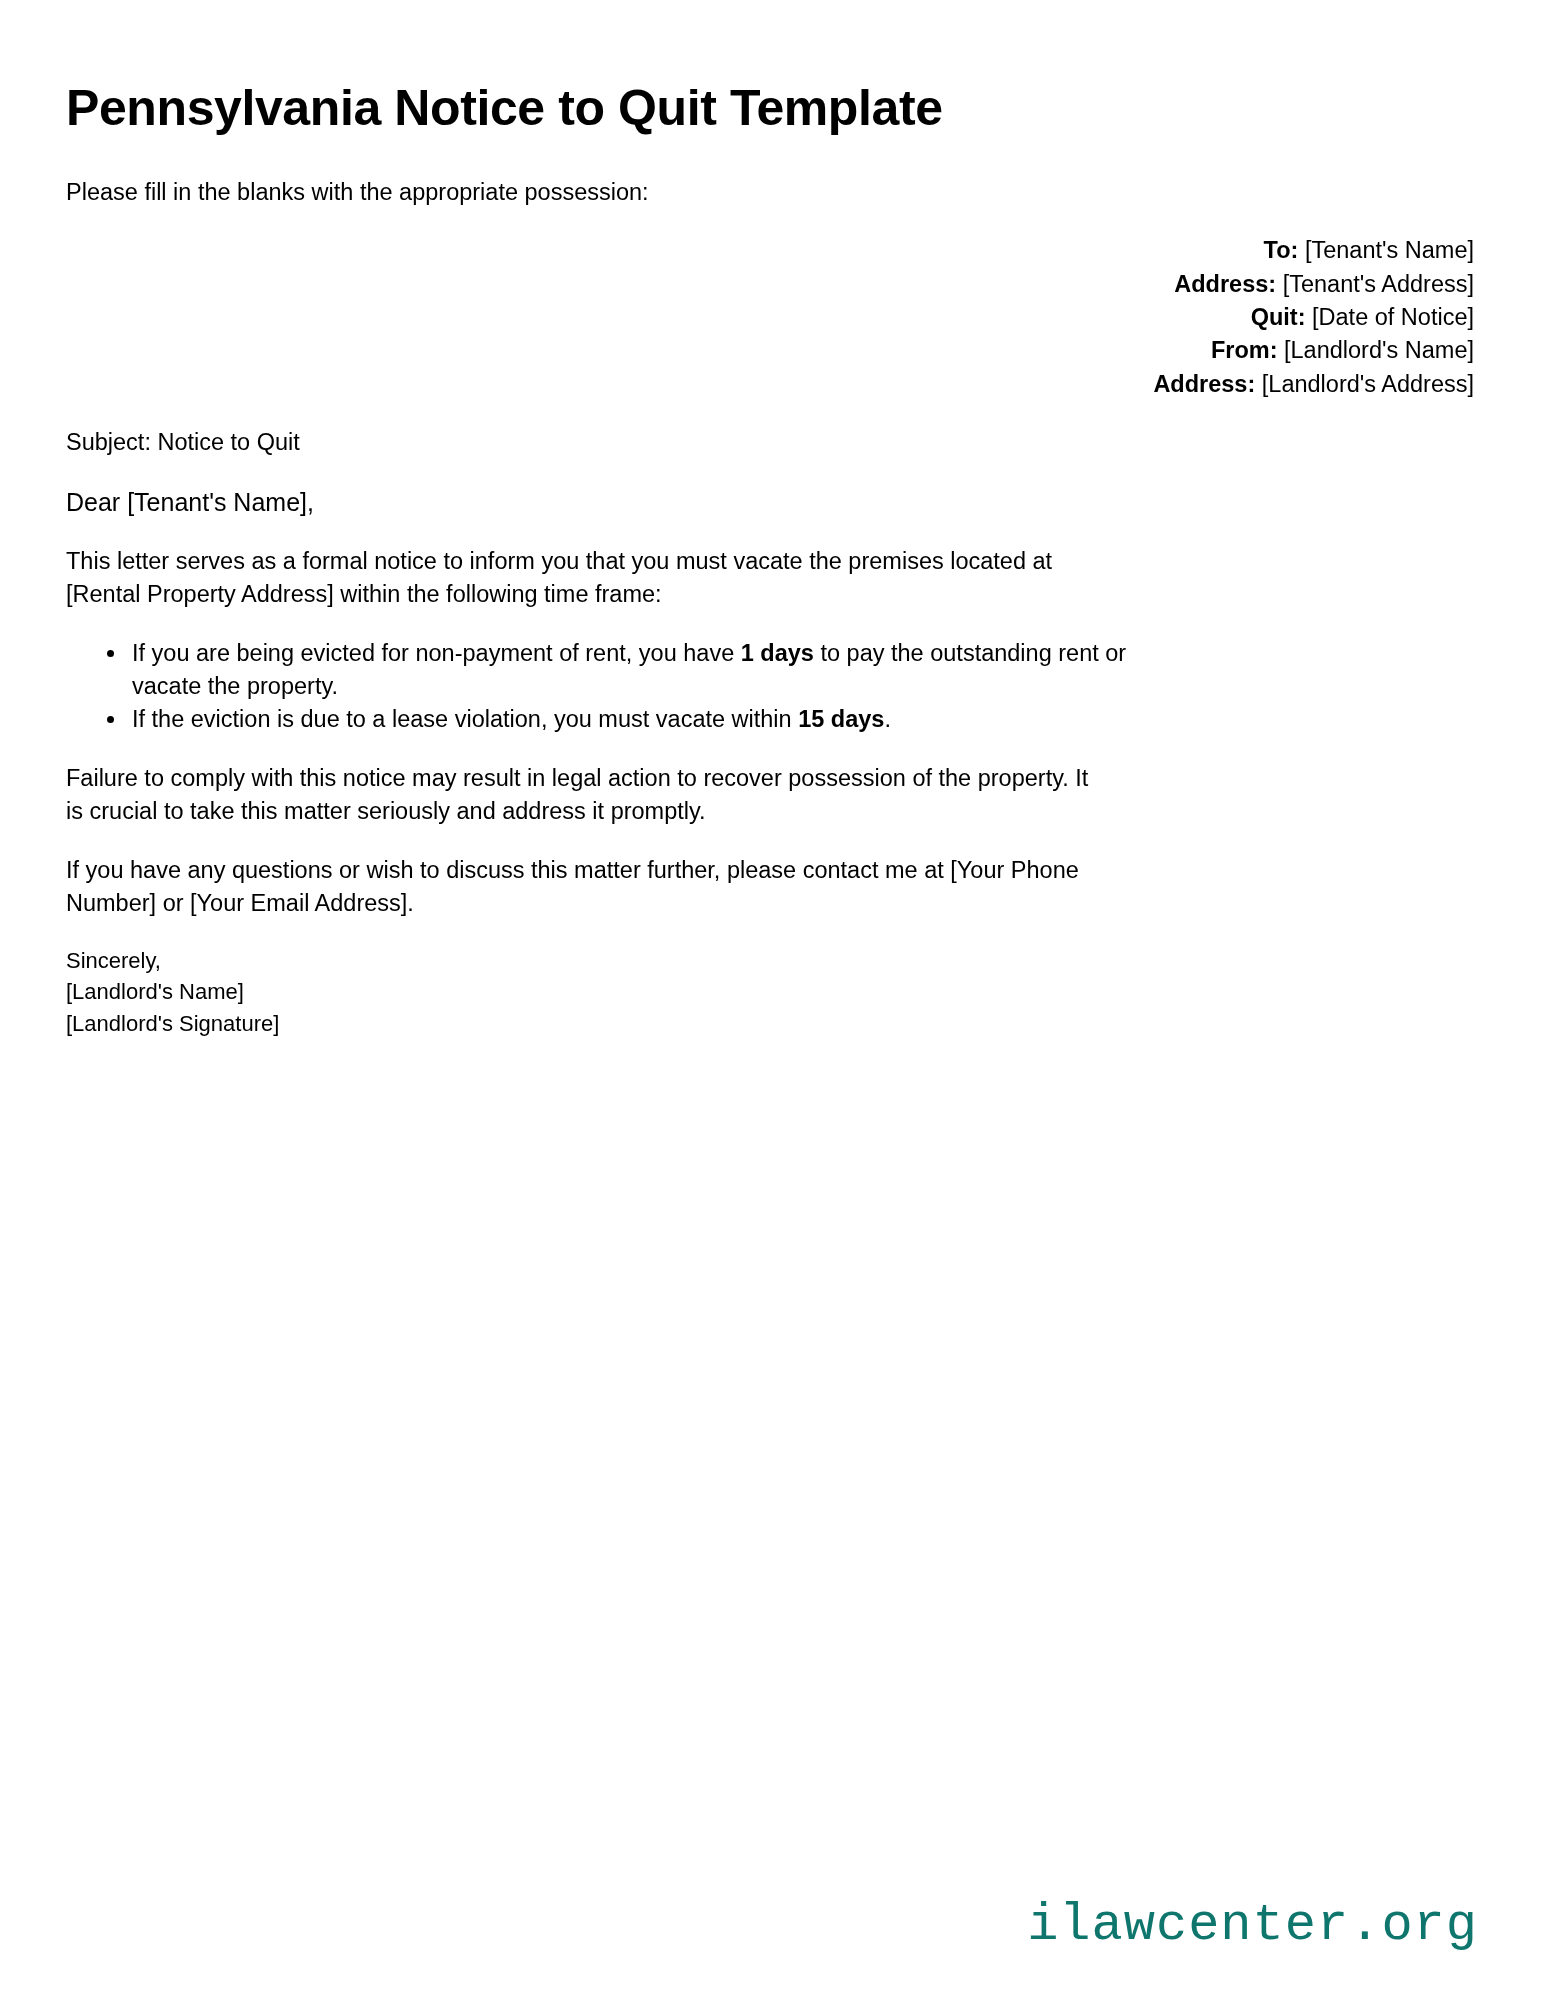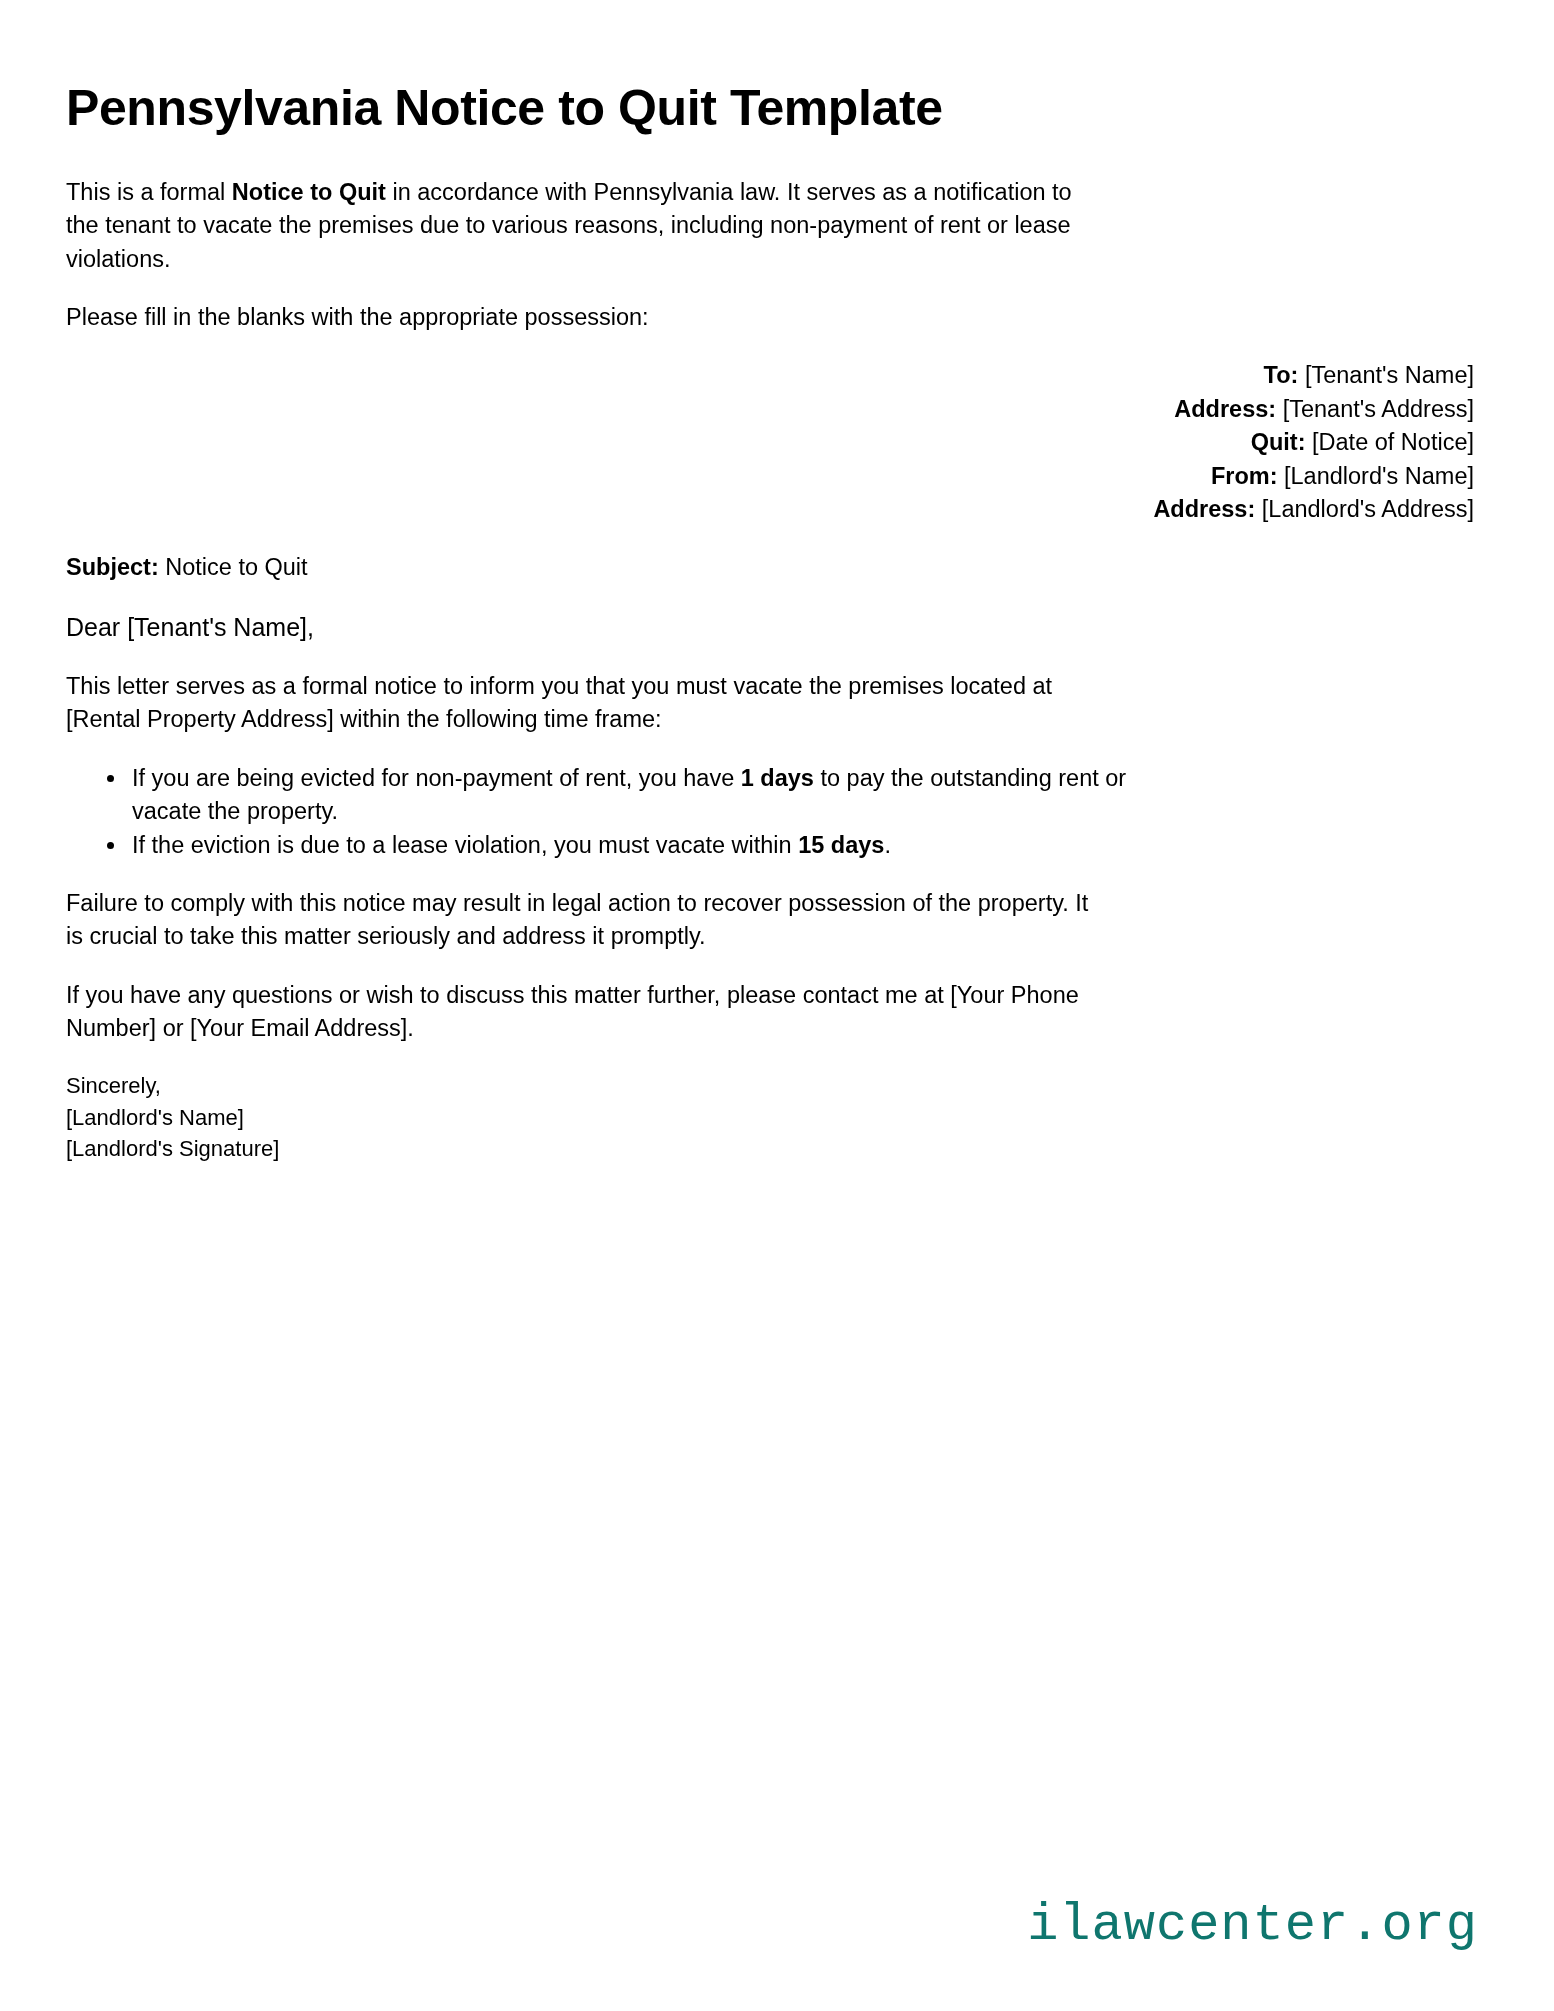--- a/index.html
+++ b/index.html
@@ -47,21 +47,21 @@
     margin: 0 0 25px 0;
   }
   .fields .line { white-space: nowrap; text-align: right; }
   .fields .label { font-weight: bold; }
 
   .subject-line {
     font-size: 23.5px;
     line-height: 1.42;
     margin: 0 0 25px 0;
   }
-  .subject-line .label { font-weight: bold; }
+  .subject-line .label { font-weight: normal; }
 
   .salutation {
     font-size: 25px;
     line-height: 1.42;
     margin: 16px 0 25px 0;
   }
 
   ul.notice-list {
     font-size: 23.5px;
     line-height: 1.42;
@@ -95,21 +95,20 @@
     text-align: center;
   }
 </style>
 </head>
 <body>
 
 <div class="page">
 
   <h1 class="doc-title">Pennsylvania Notice to Quit Template</h1>
 
-  <p class="para"><span>This is a formal </span><b>Notice to Quit</b><span> in accordance with Pennsylvania law. It serves as a notification to the tenant to vacate the premises due to various reasons, including non-payment of rent or lease violations.</span></p>
 
   <p class="para">Please fill in the blanks with the appropriate possession:</p>
 
   <div class="fields">
     <div class="line"><span class="label">To:</span> <span>[Tenant's Name]</span></div>
     <div class="line"><span class="label">Address:</span> <span>[Tenant's Address]</span></div>
     <div class="line"><span class="label">Quit:</span> <span>[Date of Notice]</span></div>
     <div class="line"><span class="label">From:</span> <span>[Landlord's Name]</span></div>
     <div class="line"><span class="label">Address:</span> <span>[Landlord's Address]</span></div>
   </div>

